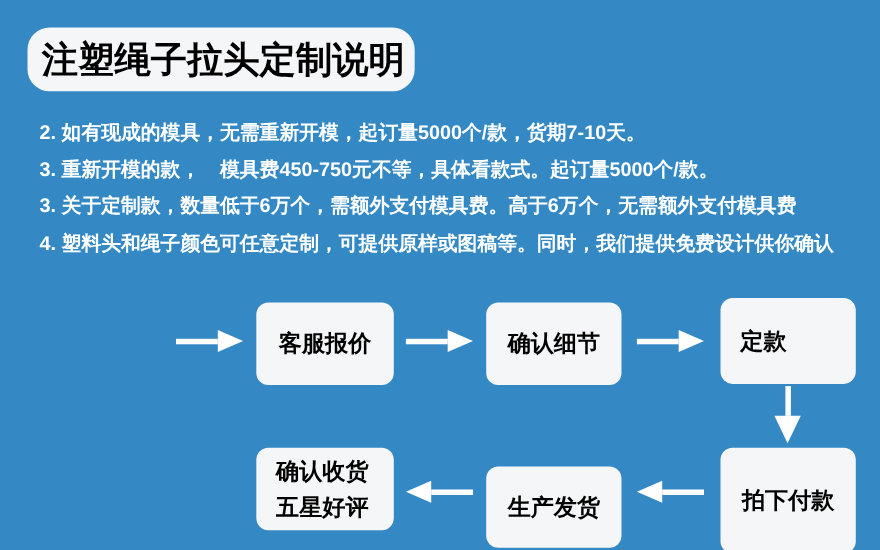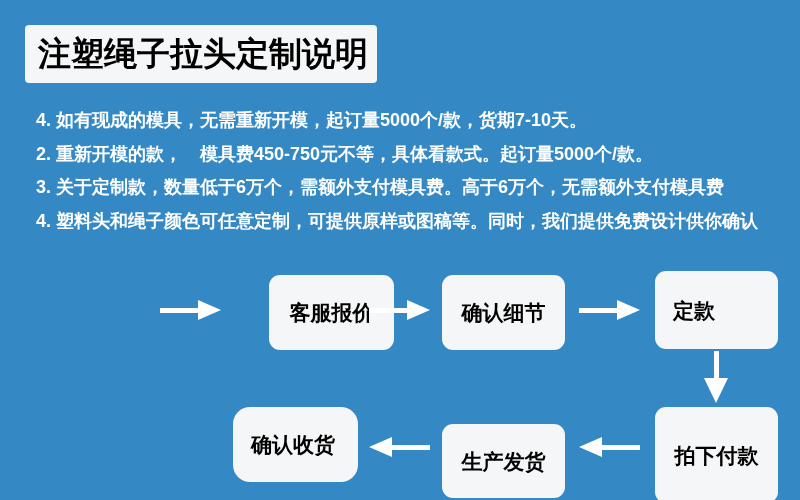--- a/index.html
+++ b/index.html
@@ -7,21 +7,21 @@
     width: 800px; height: 500px;
     background: var(--color-bg, #3489c4);
     font-family: "Liberation Sans", "DejaVu Sans", sans-serif;
     overflow: hidden; position: relative;
   }
   .stage { position: absolute; left: 0; top: 0; width: 800px; height: 500px; }
 
   .title-box {
     position: absolute; left: 25px; top: 25px; width: 352px; height: 58px;
     background: var(--color-panel, #f5f6f7);
-    border-radius: 4px;
+    border-radius: 20px;
     display: flex; align-items: center;
     padding-left: 13px; box-sizing: border-box;
   }
   .title-text {
     font-size: 33px; font-weight: bold; color: #000;
     letter-spacing: 0px; white-space: nowrap;
   }
 
   .notes {
     position: absolute; left: 36px; top: 104px; width: 764px;
@@ -38,26 +38,26 @@
     border-radius: 11px;
     color: var(--color-flow_text, #000000);
     font-weight: bold; font-size: 21px;
     display: flex; flex-direction: column; justify-content: center;
     box-sizing: border-box; line-height: 33px;
   }
   .fbox.left-align { align-items: flex-start; padding-left: 18px; }
   .fbox.center { align-items: center; }
 
   .b1 { left: 28px;  top: 273px; width: 122px; height: 75px; }
-  .b2 { left: 233px; top: 275px; width: 125px; height: 75px; margin-left: 36px; }
+  .b2 { left: 233px; top: 275px; width: 125px; height: 75px; }
   .b3 { left: 442px; top: 275px; width: 123px; height: 75px; }
   .b4 { left: 655px; top: 271px; width: 123px; height: 78px; }
   .b5 { left: 655px; top: 407px; width: 123px; height: 96px; }
   .b6 { left: 442px; top: 408px; width: 123px; height: 74px; margin-top: 16px; }
-  .b7 { left: 233px; top: 407px; width: 125px; height: 75px; border-radius: 17px; }
+  .b7 { left: 233px; top: 407px; width: 125px; height: 75px; }
 
   .arrow { position: absolute; display: flex; align-items: center; height: 20px; }
   .arrow .tail { width: 38px; height: 5px; background: var(--color-arrow, #ffffff); }
   .arrow .head {
     width: 0; height: 0;
     border-top: 10px solid transparent;
     border-bottom: 10px solid transparent;
   }
   .arrow.right .head { border-left: 23px solid var(--color-arrow, #ffffff); }
   .arrow.left  .head { border-right: 23px solid var(--color-arrow, #ffffff); }
@@ -83,22 +83,22 @@
 </head>
 <body>
 
 <div class="stage">
 
   <div class="title-box">
     <span class="title-text">注塑绳子拉头定制说明</span>
   </div>
 
   <div class="notes">
-    <div class="note-line">4. 如有现成的模具，无需重新开模，起订量5000个/款，货期7-10天。</div>
-    <div class="note-line">2. 重新开模的款，　模具费450-750元不等，具体看款式。起订量5000个/款。</div>
+    <div class="note-line">2. 如有现成的模具，无需重新开模，起订量5000个/款，货期7-10天。</div>
+    <div class="note-line">3. 重新开模的款，　模具费450-750元不等，具体看款式。起订量5000个/款。</div>
     <div class="note-line">3. 关于定制款，数量低于6万个，需额外支付模具费。高于6万个，无需额外支付模具费</div>
     <div class="note-line">4. 塑料头和绳子颜色可任意定制，可提供原样或图稿等。同时，我们提供免费设计供你确认</div>
   </div>
 
 
   <div class="arrow right a1">
     <div class="tail"></div>
     <div class="head"></div>
   </div>
 
@@ -142,15 +142,16 @@
     <div>生产发货</div>
   </div>
 
   <div class="arrow left l2">
     <div class="head"></div>
     <div class="tail"></div>
   </div>
 
   <div class="fbox b7 left-align">
     <div>确认收货</div>
+    <div>五星好评</div>
   </div>
 
 </div>
 
 </body></html>

